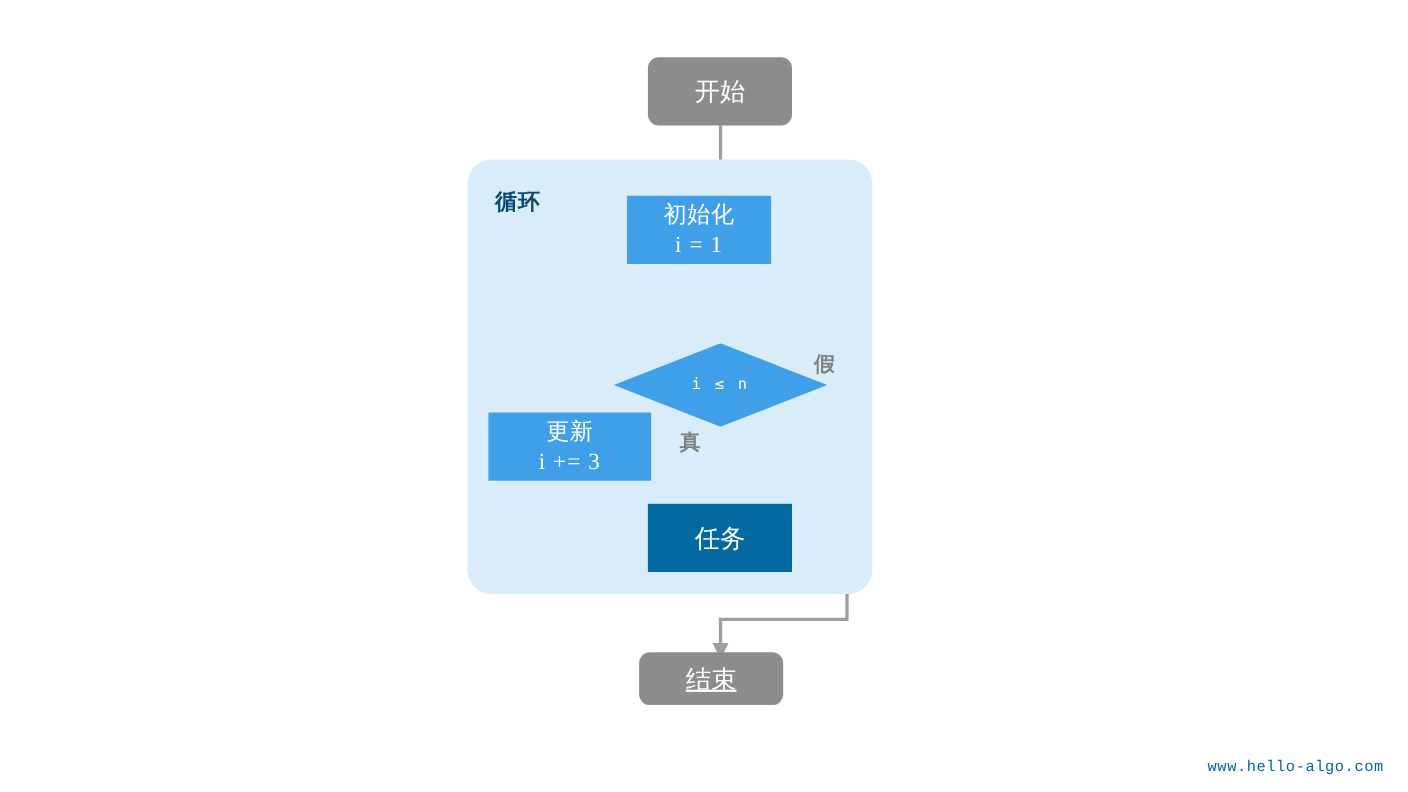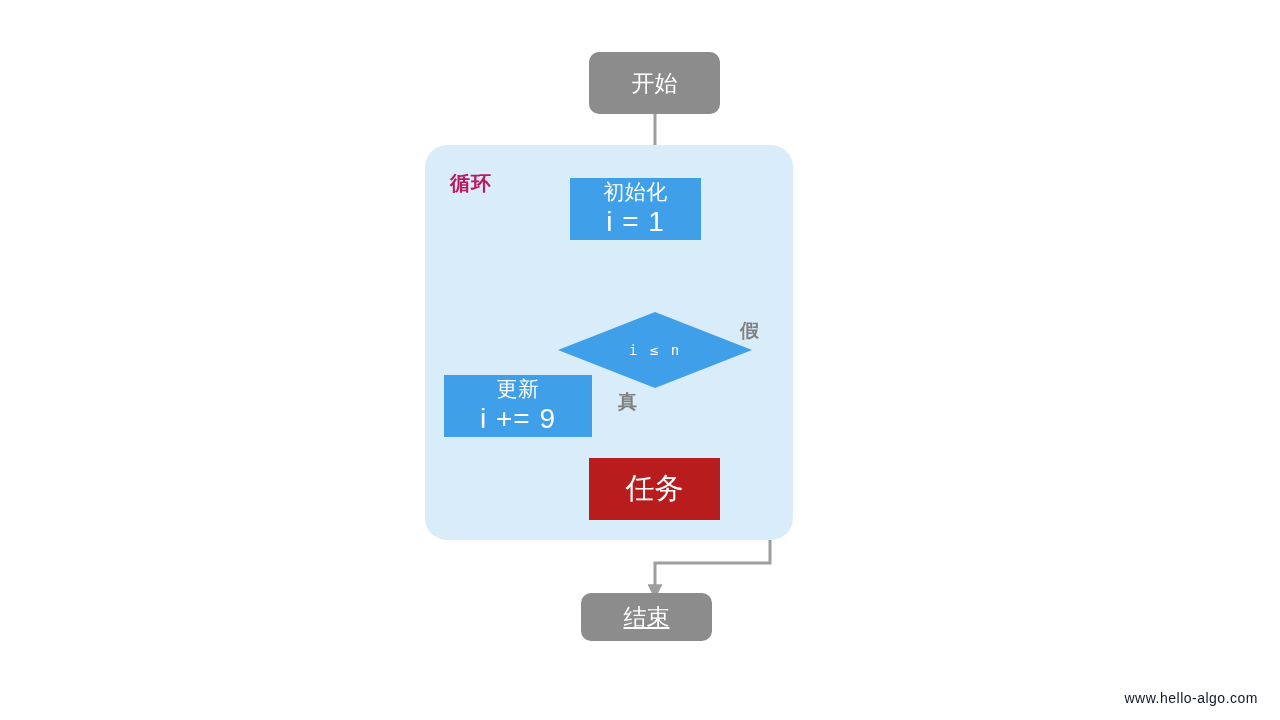--- a/index.html
+++ b/index.html
@@ -44,30 +44,30 @@
   
   .process {
     background: #3f9fe8;
     font-size: 21px;
   }
   .process .line-cn {
     font-size: 21px;
     letter-spacing: 0.5px;
   }
   .process .line-code {
-    font-family: Liberation Sans, sans-serif;
-    font-size: 28px;
+    font-family: Liberation Serif, serif;
+    font-size: 21px;
     letter-spacing: 1px;
     margin-top: 2px;
   }
 
   
   .task {
-    background: #b91c1c;
-    font-size: 29px;
+    background: #0369a1;
+    font-size: 23px;
   }
 
   
   .decision {
     position: absolute;
     display: flex;
     align-items: center;
     justify-content: center;
     color: #ffffff;
     font-family: "DejaVu Sans Mono", "Liberation Mono", monospace;
@@ -86,41 +86,41 @@
   }
 
   
   #loop-container {
     position: absolute;
     background: #d9ecfa;
     border-radius: 22px;
   }
   #loop-label {
     position: absolute;
-    color: #be185d;
+    color: #0c4a6e;
     font-weight: bold;
     font-size: 20px;
     letter-spacing: 1px;
   }
 
   
   .branch-label {
     position: absolute;
     color: #808080;
     font-weight: bold;
     font-size: 19px;
   }
 
   
   #watermark {
     position: absolute;
     right: 22px;
     bottom: 14px;
-    color: #0f172a;
-    font-family: Liberation Sans, sans-serif;
+    color: #0369a1;
+    font-family: Liberation Mono, monospace;
     font-size: 14px;
     letter-spacing: 0.5px;
   }
 </style>
 </head>
 <body>
 
 <svg id="canvas" viewBox="0 0 1280 720" xmlns="http://www.w3.org/2000/svg">
   <defs>
     <marker id="arrowhead" markerWidth="5" markerHeight="5" refX="2.6" refY="2.5" orient="auto" markerUnits="strokeWidth">
@@ -159,21 +159,21 @@
 <div class="decision" style="left:558px; top:312px; width:194px; height:76px;">
   <div class="diamond-shape"></div>
   <span class="decision-text">i ≤ n</span>
 </div>
 
 <div class="branch-label" style="left:618px; top:389px;">真</div>
 <div class="branch-label" style="left:740px; top:318px;">假</div>
 
 <div class="node process" style="left:444px; top:375px; width:148px; height:62px;">
   <span class="line-cn">更新</span>
-  <span class="line-code">i += 9</span>
+  <span class="line-code">i += 3</span>
 </div>
 
 <div class="node task" style="left:589px; top:458px; width:131px; height:62px;">
   <span>任务</span>
 </div>
 
 <div class="node terminal" style="left:581px; top:593px; width:131px; height:48px;text-decoration:underline;">
   <span>结束</span>
 </div>
 

